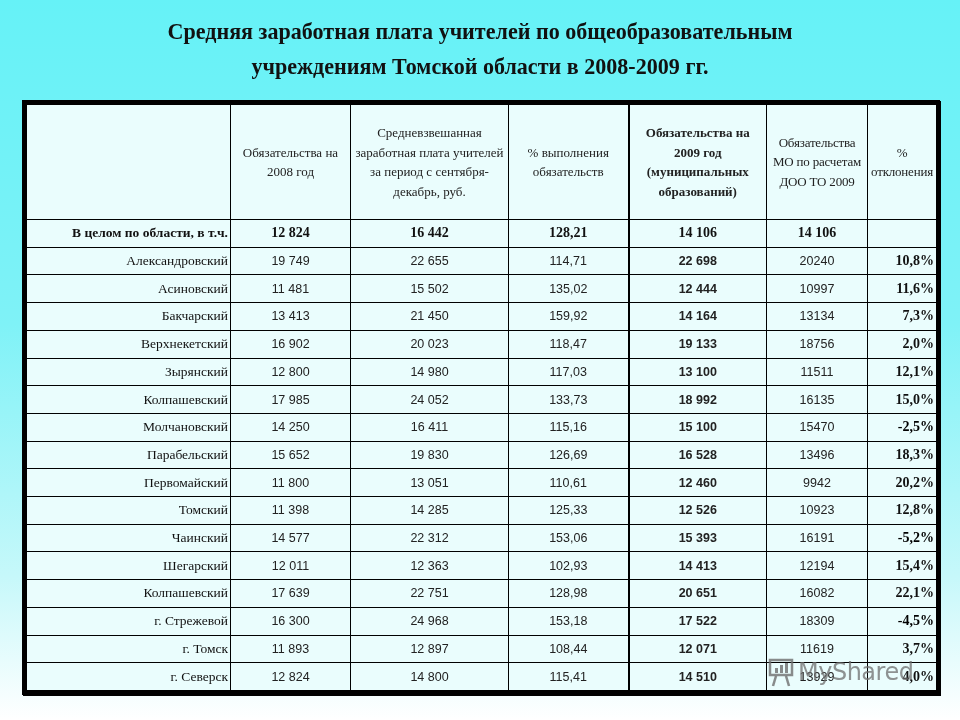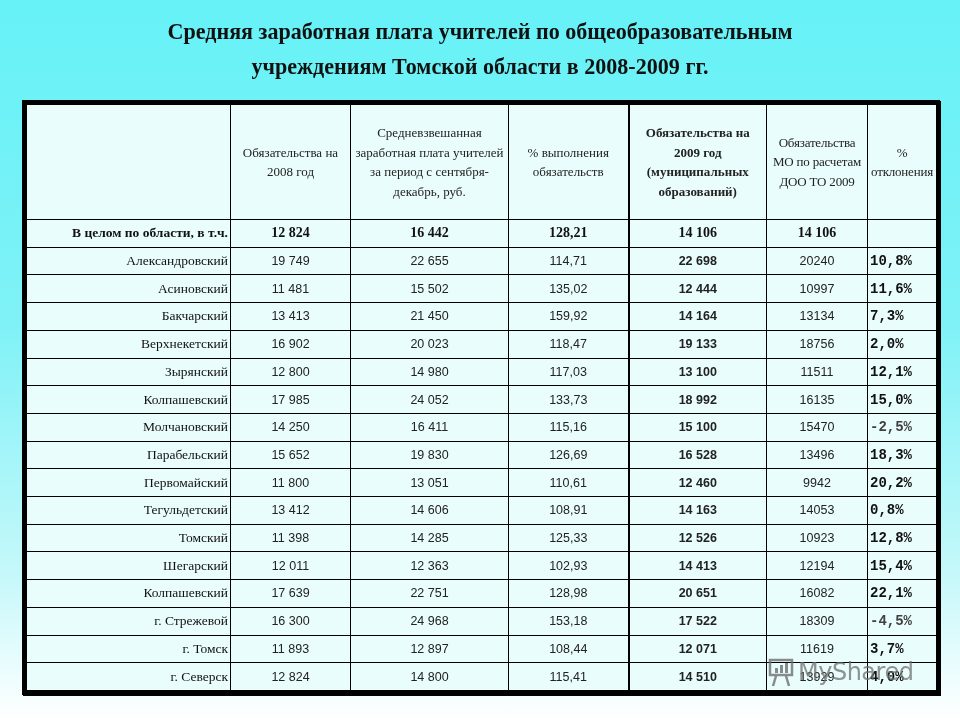--- a/index.html
+++ b/index.html
@@ -31,22 +31,22 @@
     font-size: 13.5px; color: #111; font-weight: normal;
     white-space: nowrap; overflow: hidden;
   }
   thead th {
     height: 114px; font-size: 13px; line-height: 19.5px; text-align: center; vertical-align: middle;
     white-space: normal; color: #222;
   }
   thead th.tight { letter-spacing: -0.2px; }
   td.name { text-align: right; padding-left: 2px; }
   td.num { text-align: center; font-family: "Liberation Sans", sans-serif; font-size: 12.5px; color: #222; }
-  td.dev { text-align: left; font-weight: bold; font-size: 14px; font-family: Liberation Mono, monospace; }
-  td.dev.neg { color: #404040; }
+  td.dev { text-align: right; font-weight: bold; font-size: 14px; font-family: Liberation Serif, serif; }
+  td.dev.neg { color: #000000; }
   tr.total td { font-weight: bold; font-size: 13.5px; }
   tr.total td.num { font-family: "Liberation Serif", serif; font-size: 14px; font-weight: bold; color: #111; }
   tbody tr { height: 22.3px; }
   col.c0 { width: 204px; } col.c1 { width: 120px; } col.c2 { width: 158px; }
   col.c3 { width: 120px; } col.c4 { width: 138px; } col.c5 { width: 101px; } col.c6 { width: 69px; }
   .bold-sep { border-left: 2px solid #000; font-weight: bold; }
   .watermark {
     position: absolute; left: 768px; top: 657px; display: flex; align-items: center;
     font-family: "DejaVu Sans", sans-serif; font-size: 24px; color: rgba(110,110,110,0.75);
     pointer-events: none; letter-spacing: -0.5px;
@@ -168,36 +168,36 @@
         <tr>
           <td class="name">Первомайский</td>
           <td class="num">11 800</td>
           <td class="num">13 051</td>
           <td class="num">110,61</td>
           <td class="num bold-sep">12 460</td>
           <td class="num">9942</td>
           <td class="dev">20,2%</td>
         </tr>
         <tr>
-          <td class="name">Тегульдетский</td>
-          <td class="num">13 412</td>
-          <td class="num">14 606</td>
-          <td class="num">108,91</td>
-          <td class="num bold-sep">14 163</td>
-          <td class="num">14053</td>
-          <td class="dev">0,8%</td>
-        </tr>
-        <tr>
           <td class="name">Томский</td>
           <td class="num">11 398</td>
           <td class="num">14 285</td>
           <td class="num">125,33</td>
           <td class="num bold-sep">12 526</td>
           <td class="num">10923</td>
           <td class="dev">12,8%</td>
+        </tr>
+        <tr>
+          <td class="name">Чаинский</td>
+          <td class="num">14 577</td>
+          <td class="num">22 312</td>
+          <td class="num">153,06</td>
+          <td class="num bold-sep">15 393</td>
+          <td class="num">16191</td>
+          <td class="dev neg">-5,2%</td>
         </tr>
         <tr>
           <td class="name">Шегарский</td>
           <td class="num">12 011</td>
           <td class="num">12 363</td>
           <td class="num">102,93</td>
           <td class="num bold-sep">14 413</td>
           <td class="num">12194</td>
           <td class="dev">15,4%</td>
         </tr>

